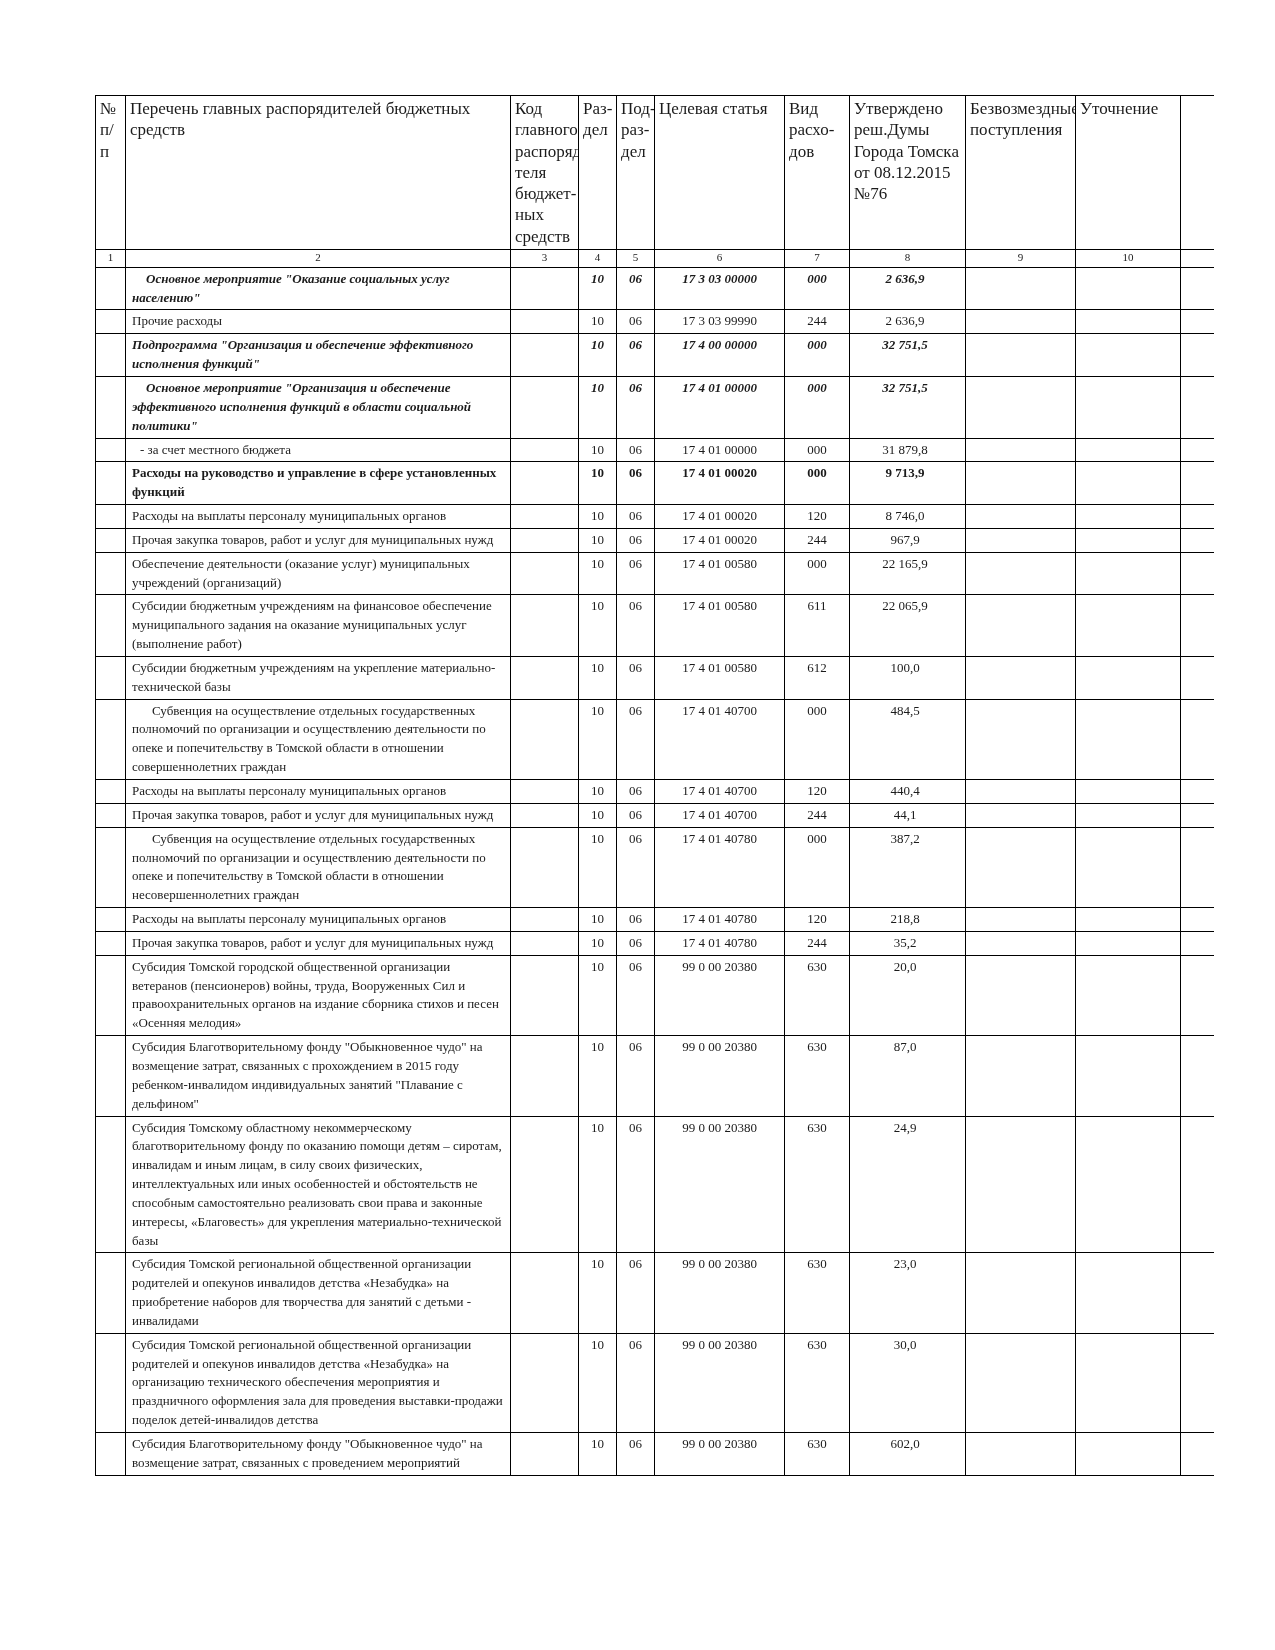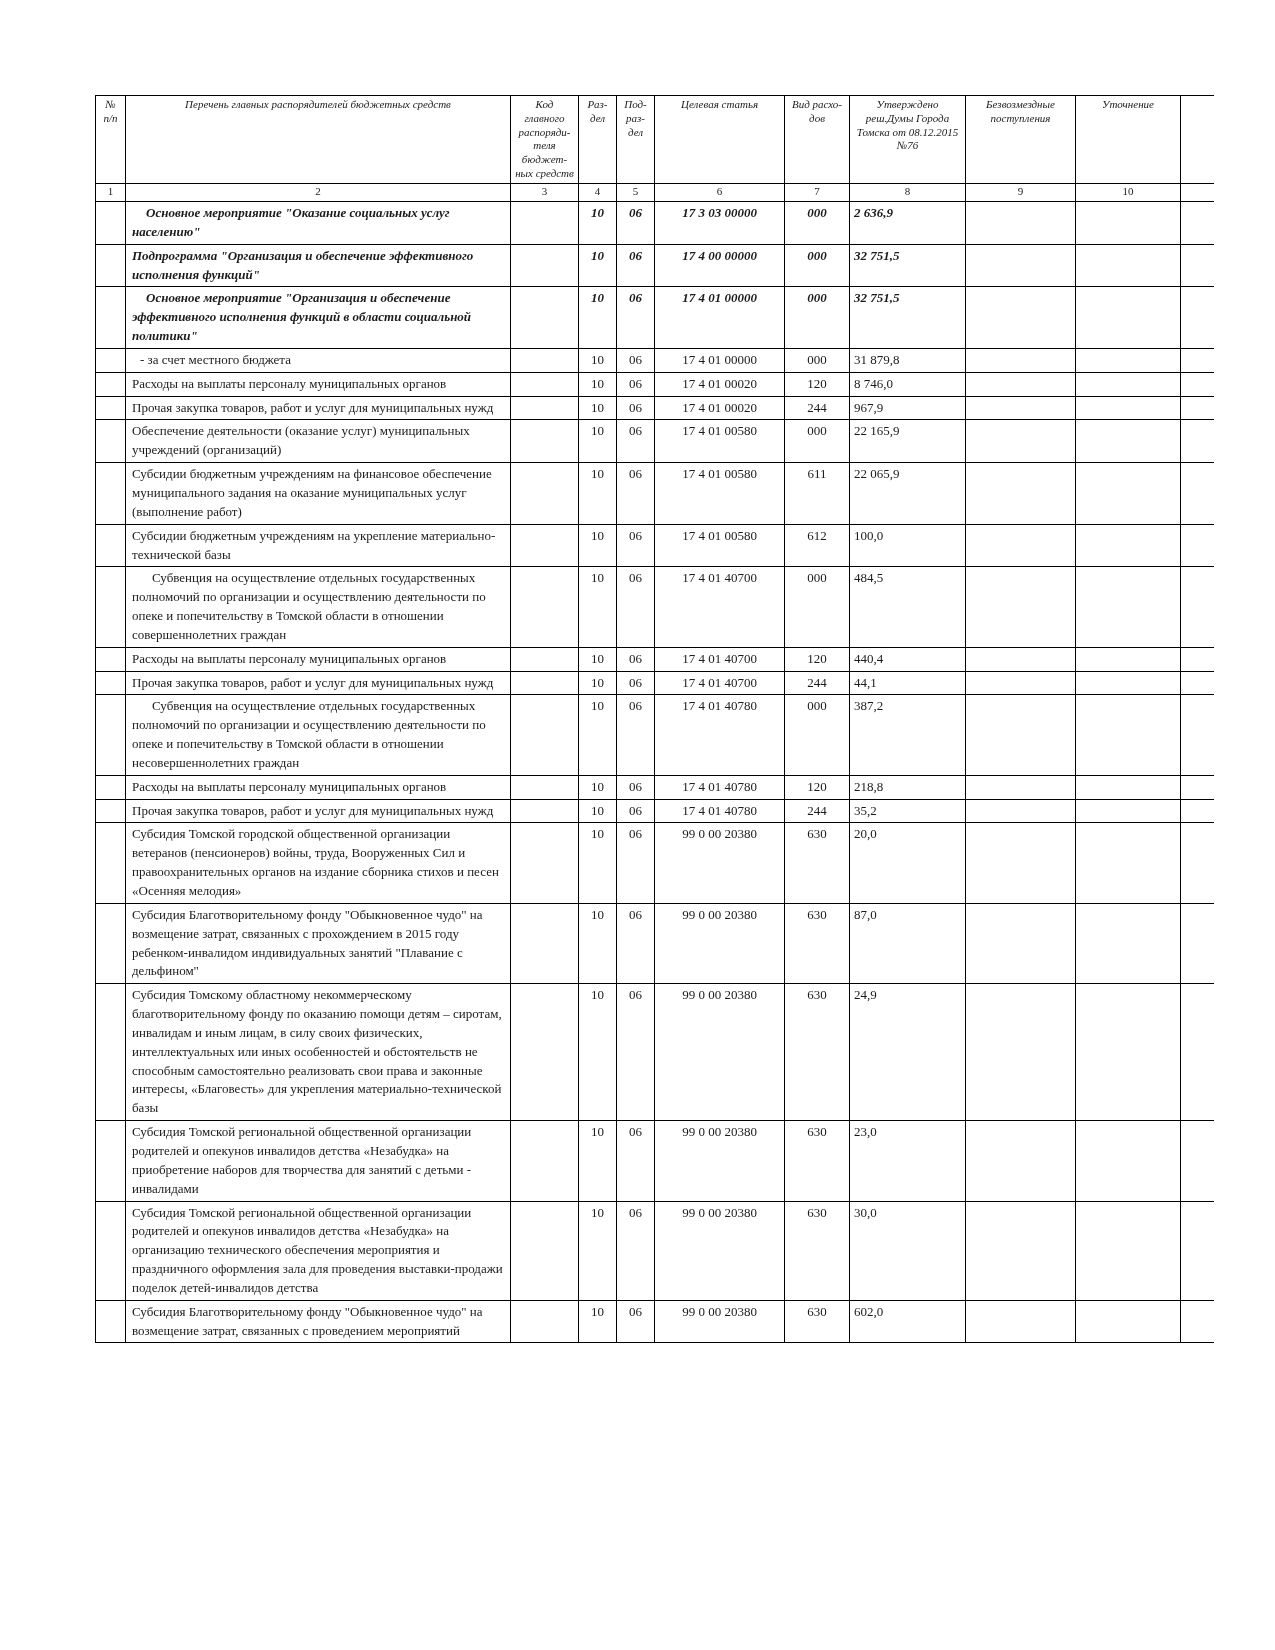--- a/index.html
+++ b/index.html
@@ -22,26 +22,25 @@
     width: 1118px;
   }
   table.budget th, table.budget td {
     border: 1px solid #000;
     vertical-align: top;
     padding: 2px 4px;
     overflow: hidden;
   }
   thead th {
     font-weight: normal;
-    font-size: 11px;
+    font-size: 17px;
     line-height: 1.25;
-    text-align: center;
+    text-align: left;
     height: 88px;
     padding-top: 5px;
-    font-style: italic;
   }
   tr.colnum td {
     font-size: 11px;
     text-align: center;
     padding: 1px 2px;
     height: 18px;
   }
   tbody td {
     font-size: 13px;
     line-height: 1.45;
@@ -52,21 +51,21 @@
   .col-razdel     { width: 38px; margin-left: 34px; }
   .col-podrazdel  { width: 38px; }
   .col-target     { width: 130px; }
   .col-vid        { width: 65px; }
   .col-approved   { width: 116px; }
   .col-gratuitous { width: 110px; }
   .col-clarification { width: 105px; }
   .col-extra      { width: 33px; border-right: none !important; }
   tbody td.col-code, tbody td.col-razdel, tbody td.col-podrazdel,
   tbody td.col-target, tbody td.col-vid { text-align: center; }
-  tbody td.col-approved { text-align: left; padding-right: 9px; }
+  tbody td.col-approved { text-align: center; padding-right: 9px; }
   tbody td.col-name { padding-left: 6px; }
 
   tr.s-event td, tr.s-subprogram td { font-weight: bold; font-style: italic; }
   tr.s-source td, tr.s-subvention td { }
   tr.s-bold td { font-weight: bold; }
   tr.s-event td.col-name { text-indent: 14px; }
   tr.s-subvention td.col-name { text-indent: 20px; margin-top: 40px; }
   tr.s-source td.col-name { padding-left: 14px; }
 </style>
 </head>
@@ -122,20 +121,33 @@
           <td class="col-code"></td>
           <td class="col-razdel">10</td>
           <td class="col-podrazdel">06</td>
           <td class="col-target">17 3 03 00000</td>
           <td class="col-vid">000</td>
           <td class="col-approved">2 636,9</td>
           <td class="col-gratuitous"></td>
           <td class="col-clarification"></td>
           <td class="col-extra"></td>
         </tr>
+        <tr>
+          <td class="col-num"></td>
+          <td class="col-name">Прочие расходы</td>
+          <td class="col-code"></td>
+          <td class="col-razdel">10</td>
+          <td class="col-podrazdel">06</td>
+          <td class="col-target">17 3 03 99990</td>
+          <td class="col-vid">244</td>
+          <td class="col-approved">2 636,9</td>
+          <td class="col-gratuitous"></td>
+          <td class="col-clarification"></td>
+          <td class="col-extra"></td>
+        </tr>
         <tr class="s-subprogram">
           <td class="col-num"></td>
           <td class="col-name">Подпрограмма "Организация и обеспечение эффективного исполнения функций"</td>
           <td class="col-code"></td>
           <td class="col-razdel">10</td>
           <td class="col-podrazdel">06</td>
           <td class="col-target">17 4 00 00000</td>
           <td class="col-vid">000</td>
           <td class="col-approved">32 751,5</td>
           <td class="col-gratuitous"></td>
@@ -157,20 +169,33 @@
         </tr>
         <tr class="s-source">
           <td class="col-num"></td>
           <td class="col-name">- за счет местного бюджета</td>
           <td class="col-code"></td>
           <td class="col-razdel">10</td>
           <td class="col-podrazdel">06</td>
           <td class="col-target">17 4 01 00000</td>
           <td class="col-vid">000</td>
           <td class="col-approved">31 879,8</td>
+          <td class="col-gratuitous"></td>
+          <td class="col-clarification"></td>
+          <td class="col-extra"></td>
+        </tr>
+        <tr class="s-bold">
+          <td class="col-num"></td>
+          <td class="col-name">Расходы на руководство и управление в сфере установленных функций</td>
+          <td class="col-code"></td>
+          <td class="col-razdel">10</td>
+          <td class="col-podrazdel">06</td>
+          <td class="col-target">17 4 01 00020</td>
+          <td class="col-vid">000</td>
+          <td class="col-approved">9 713,9</td>
           <td class="col-gratuitous"></td>
           <td class="col-clarification"></td>
           <td class="col-extra"></td>
         </tr>
         <tr>
           <td class="col-num"></td>
           <td class="col-name">Расходы на выплаты персоналу муниципальных органов</td>
           <td class="col-code"></td>
           <td class="col-razdel">10</td>
           <td class="col-podrazdel">06</td>

